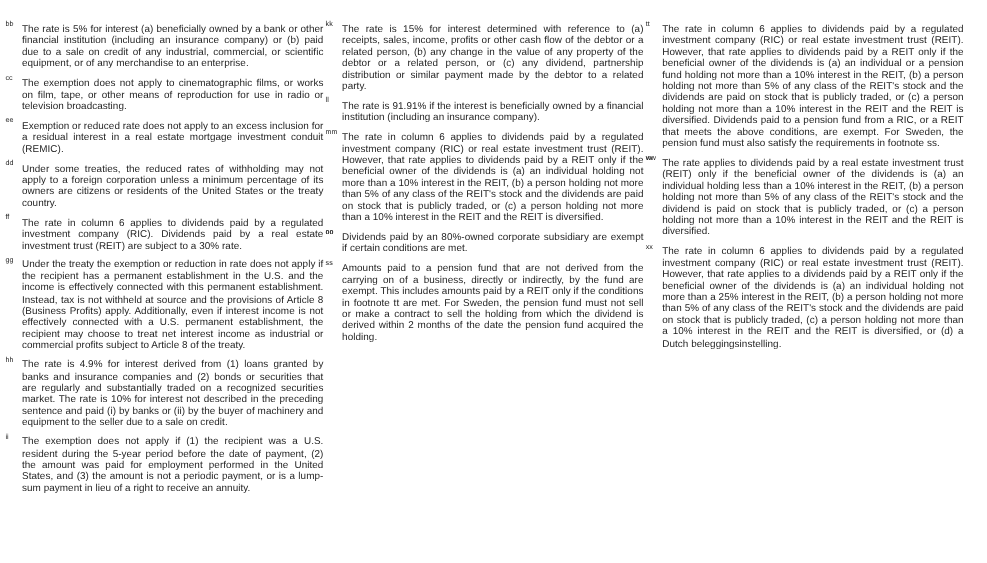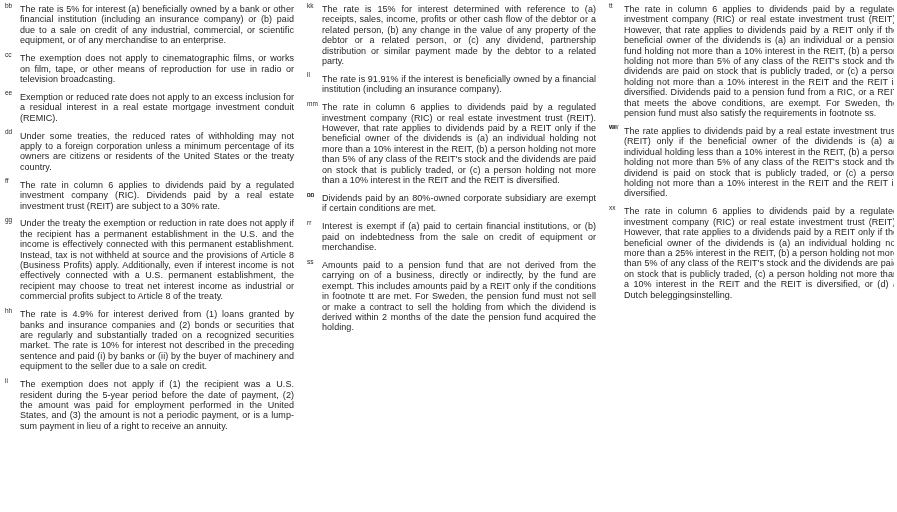--- a/index.html
+++ b/index.html
@@ -8,22 +8,21 @@
     font-family: "Liberation Sans", "DejaVu Sans", sans-serif;
     color: #1e1e1e;
   }
   .page {
     position: relative;
     width: 894px;
     height: 512px;
     background: #ffffff;
     overflow: hidden;
     display: flex;
-    padding: 4px 1px 0 3px;
-    gap: 11px;
+    padding: 21px 1px 0 3px;
   }
   .col {
     width: 291px;
     flex: 0 0 291px;
   }
   .footnote {
     position: relative;
     padding-left: 17px;
     font-size: 9px;
     line-height: 10.4px;
@@ -54,21 +53,20 @@
       <div class="footnote"><span class="marker">gg</span><span>Under the treaty the exemption or reduction in rate does not apply if the recipient has a permanent establishment in the U.S. and the income is effectively connected with this permanent establishment. Instead, tax is not withheld at source and the provisions of Article 8 (Business Profits) apply. Additionally, even if interest income is not effectively connected with a U.S. permanent establishment, the recipient may choose to treat net interest income as industrial or commercial profits subject to Article 8 of the treaty.</span></div>
       <div class="footnote"><span class="marker">hh</span><span>The rate is 4.9% for interest derived from (1) loans granted by banks and insurance companies and (2) bonds or securities that are regularly and substantially traded on a recognized securities market. The rate is 10% for interest not described in the preceding sentence and paid (i) by banks or (ii) by the buyer of machinery and equipment to the seller due to a sale on credit.</span></div>
       <div class="footnote"><span class="marker">ii</span><span>The exemption does not apply if (1) the recipient was a U.S. resident during the 5-year period before the date of payment, (2) the amount was paid for employment performed in the United States, and (3) the amount is not a periodic payment, or is a lump-sum payment in lieu of a right to receive an annuity.</span></div>
     </div>
   <div class="col">
       <div class="footnote"><span class="marker">kk</span><span>The rate is 15% for interest determined with reference to (a) receipts, sales, income, profits or other cash flow of the debtor or a related person, (b) any change in the value of any property of the debtor or a related person, or (c) any dividend, partnership distribution or similar payment made by the debtor to a related party.</span></div>
       <div class="footnote"><span class="marker">ll</span><span>The rate is 91.91% if the interest is beneficially owned by a financial institution (including an insurance company).</span></div>
       <div class="footnote"><span class="marker">mm</span><span>The rate in column 6 applies to dividends paid by a regulated investment company (RIC) or real estate investment trust (REIT). However, that rate applies to dividends paid by a REIT only if the beneficial owner of the dividends is (a) an individual holding not more than a 10% interest in the REIT, (b) a person holding not more than 5% of any class of the REIT's stock and the dividends are paid on stock that is publicly traded, or (c) a person holding not more than a 10% interest in the REIT and the REIT is diversified.</span></div>
       <div class="footnote"><span class="marker">nn</span></div>
       <div class="footnote"><span class="marker">oo</span><span>Dividends paid by an 80%-owned corporate subsidiary are exempt if certain conditions are met.</span></div>
-      <div class="footnote"><span class="marker">rr</span><span>Interest is exempt if (a) paid to certain financial institutions, or (b) paid on indebtedness from the sale on credit of equipment or merchandise.</span></div>
       <div class="footnote"><span class="marker">ss</span><span>Amounts paid to a pension fund that are not derived from the carrying on of a business, directly or indirectly, by the fund are exempt. This includes amounts paid by a REIT only if the conditions in footnote tt are met. For Sweden, the pension fund must not sell or make a contract to sell the holding from which the dividend is derived within 2 months of the date the pension fund acquired the holding.</span></div>
     </div>
   <div class="col">
       <div class="footnote"><span class="marker">tt</span><span>The rate in column 6 applies to dividends paid by a regulated investment company (RIC) or real estate investment trust (REIT). However, that rate applies to dividends paid by a REIT only if the beneficial owner of the dividends is (a) an individual or a pension fund holding not more than a 10% interest in the REIT, (b) a person holding not more than 5% of any class of the REIT's stock and the dividends are paid on stock that is publicly traded, or (c) a person holding not more than a 10% interest in the REIT and the REIT is diversified. Dividends paid to a pension fund from a RIC, or a REIT that meets the above conditions, are exempt. For Sweden, the pension fund must also satisfy the requirements in footnote ss.</span></div>
       <div class="footnote"><span class="marker">vv</span></div>
       <div class="footnote"><span class="marker">ww</span><span>The rate applies to dividends paid by a real estate investment trust (REIT) only if the beneficial owner of the dividends is (a) an individual holding less than a 10% interest in the REIT, (b) a person holding not more than 5% of any class of the REIT's stock and the dividend is paid on stock that is publicly traded, or (c) a person holding not more than a 10% interest in the REIT and the REIT is diversified.</span></div>
       <div class="footnote"><span class="marker">xx</span><span>The rate in column 6 applies to dividends paid by a regulated investment company (RIC) or real estate investment trust (REIT). However, that rate applies to a dividends paid by a REIT only if the beneficial owner of the dividends is (a) an individual holding not more than a 25% interest in the REIT, (b) a person holding not more than 5% of any class of the REIT's stock and the dividends are paid on stock that is publicly traded, (c) a person holding not more than a 10% interest in the REIT and the REIT is diversified, or (d) a Dutch beleggingsinstelling.</span></div>
     </div>
 </div>
 

